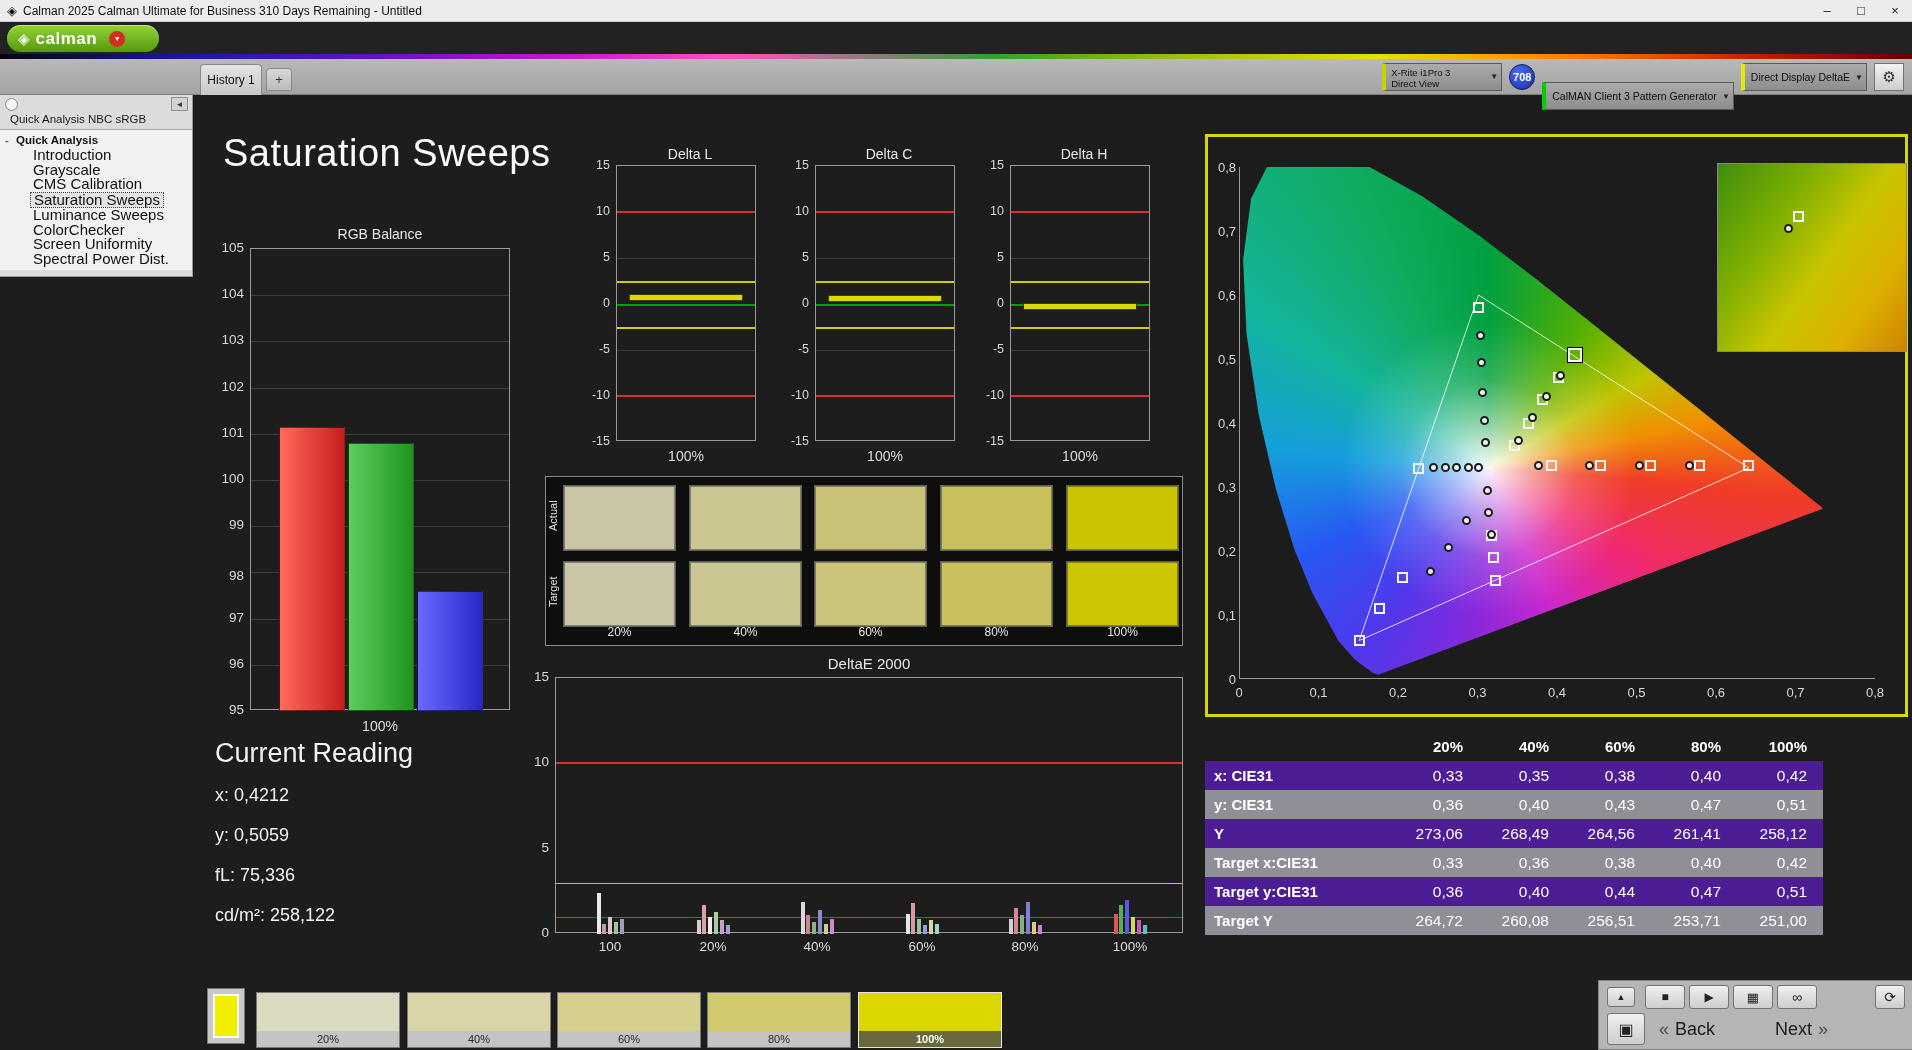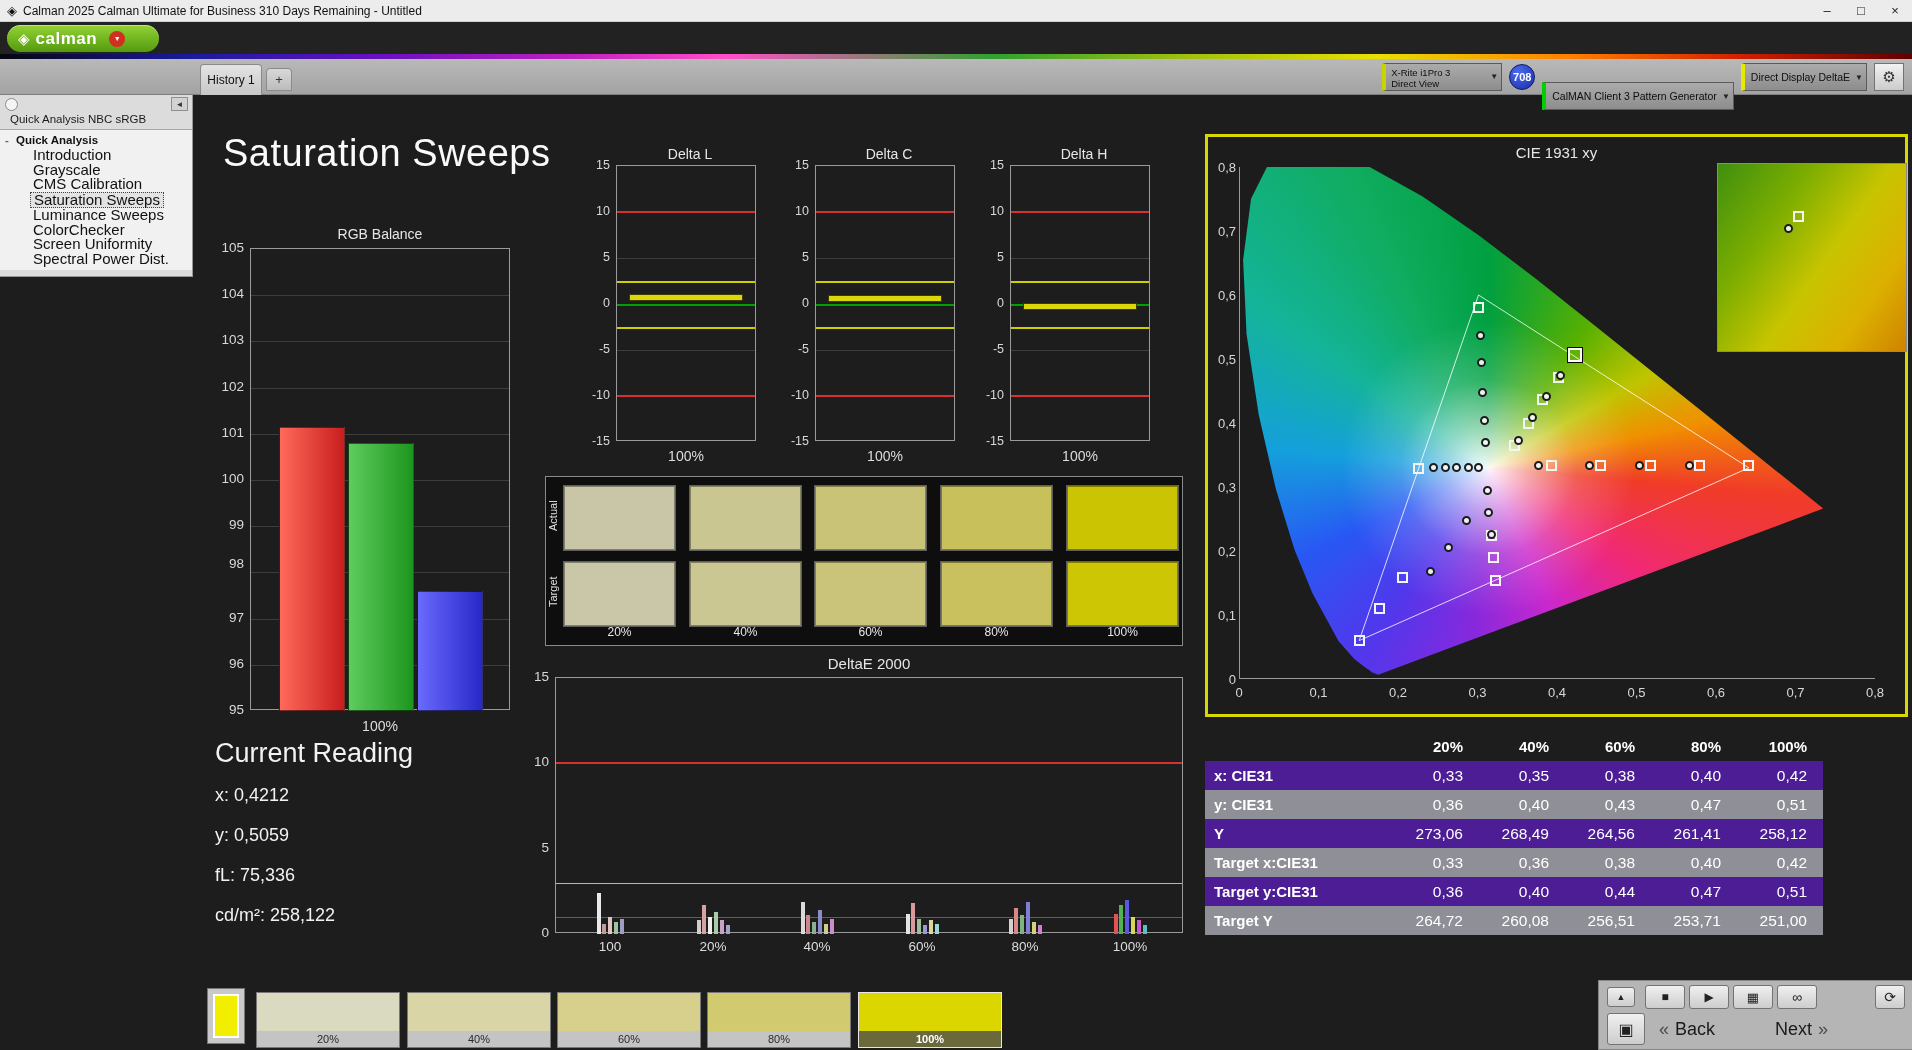--- a/index.html
+++ b/index.html
@@ -217,21 +217,21 @@
         <div class="gridline" style="top: 46.2px;"></div>
         <div class="rgb-bar" style="left: 28px; width: 66px; top: 177.87px; height: 284.13px; background: linear-gradient(to right, rgb(255, 106, 90), rgb(200, 30, 30));"></div>
         <div class="rgb-bar" style="left: 97px; width: 66px; top: 194.04px; height: 267.96px; background: linear-gradient(to right, rgb(94, 204, 94), rgb(30, 150, 30));"></div>
         <div class="rgb-bar" style="left: 166px; width: 66px; top: 341.88px; height: 120.12px; background: linear-gradient(to right, rgb(106, 106, 255), rgb(40, 40, 200));"></div>
       </div>
     <div class="ylabels"></div>
     <div class="chart-xlabel">100%</div>
   <div class="ylab" style="left: 0px; top: 476px; width: 38px;">95</div>
       <div class="ylab" style="left: 0px; top: 429.8px; width: 38px;">96</div>
       <div class="ylab" style="left: 0px; top: 383.6px; width: 38px;">97</div>
-      <div class="ylab" style="left: 0px; top: 330px; width: 38px; text-align: right;">98</div>
+      <div class="ylab" style="left: 0px; top: 342px; width: 38px; text-align: right;">98</div>
       <div class="ylab" style="left: 0px; top: 291.2px; width: 38px;">99</div>
       <div class="ylab" style="left: 0px; top: 245px; width: 38px;">100</div>
       <div class="ylab" style="left: 0px; top: 198.8px; width: 38px;">101</div>
       <div class="ylab" style="left: 0px; top: 152.6px; width: 38px;">102</div>
       <div class="ylab" style="left: 0px; top: 106.4px; width: 38px;">103</div>
       <div class="ylab" style="left: 0px; top: 60.2px; width: 38px;">104</div>
       <div class="ylab" style="left: 0px; top: 14px; width: 38px;">105</div>
     </div>
 
   <div class="delta-chart" style="left:580px">
@@ -376,21 +376,20 @@
 
   <div class="current-reading">
     <div class="cr-heading">Current Reading</div>
     <div class="cr-line">x: 0,4212</div>
     <div class="cr-line">y: 0,5059</div>
     <div class="cr-line">fL: 75,336</div>
     <div class="cr-line">cd/m²: 258,122</div>
   </div>
 
   <div class="cie-panel">
-    <div class="chart-title">CIE 1931 xy</div>
     <div class="cie-plot">
       <div class="cie-gamut" style="clip-path: polygon(21.76% 99.38%, 20.75% 98.88%, 20.55% 98.64%, 19.57% 97.79%, 18% 96.29%, 15.51% 92.78%, 11.41% 83.41%, 8.59% 74.91%, 5.67% 63.13%, 2.94% 48.41%, 1.03% 32.7%, 0.49% 18.15%, 1.74% 6.23%, 4.86% -1.5%, 9.29% -4.22%, 14.27% -3.28%, 19.34% -0.74%, 28.7% 5.71%, 37.7% 13.46%, 46.64% 21.94%, 55.51% 30.66%, 64.06% 39.18%, 71.9% 46.98%, 78.38% 53.44%, 83.22% 58.25%, 86.44% 61.46%, 89.25% 64.26%, 91.84% 66.84%);">
         <div class="cie-color"></div>
         <div class="cie-white"></div>
       </div>
       <svg class="cie-svg" width="636" height="512">
           <polygon points="508.8,300.8 238.5,128.0 119.2,473.6" fill="none" stroke="rgba(255,255,255,0.8)" stroke-width="1"></polygon>
         </svg>
       <div>
           <div class="cie-square" style="left: 306.14px; top: 293.38px;"></div>

